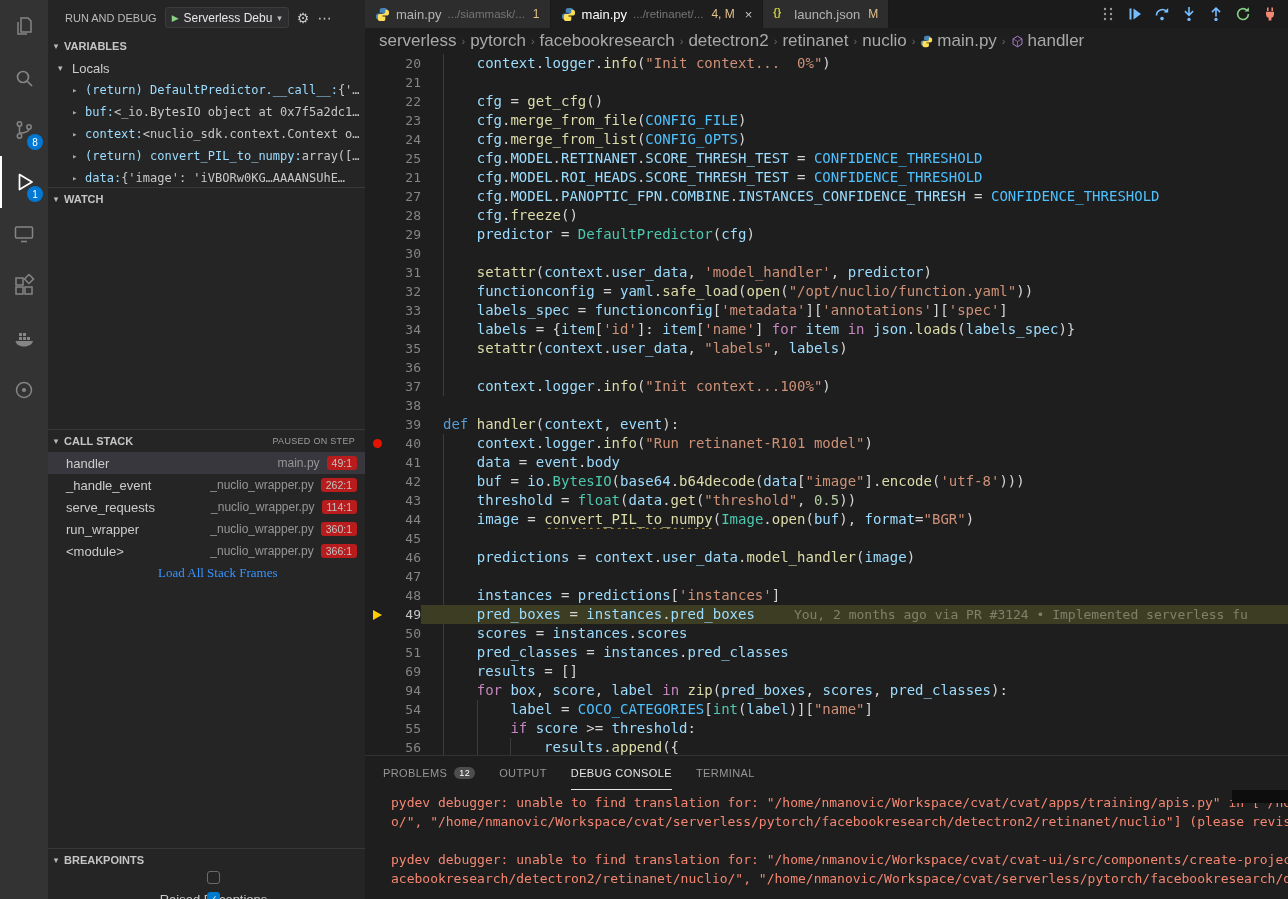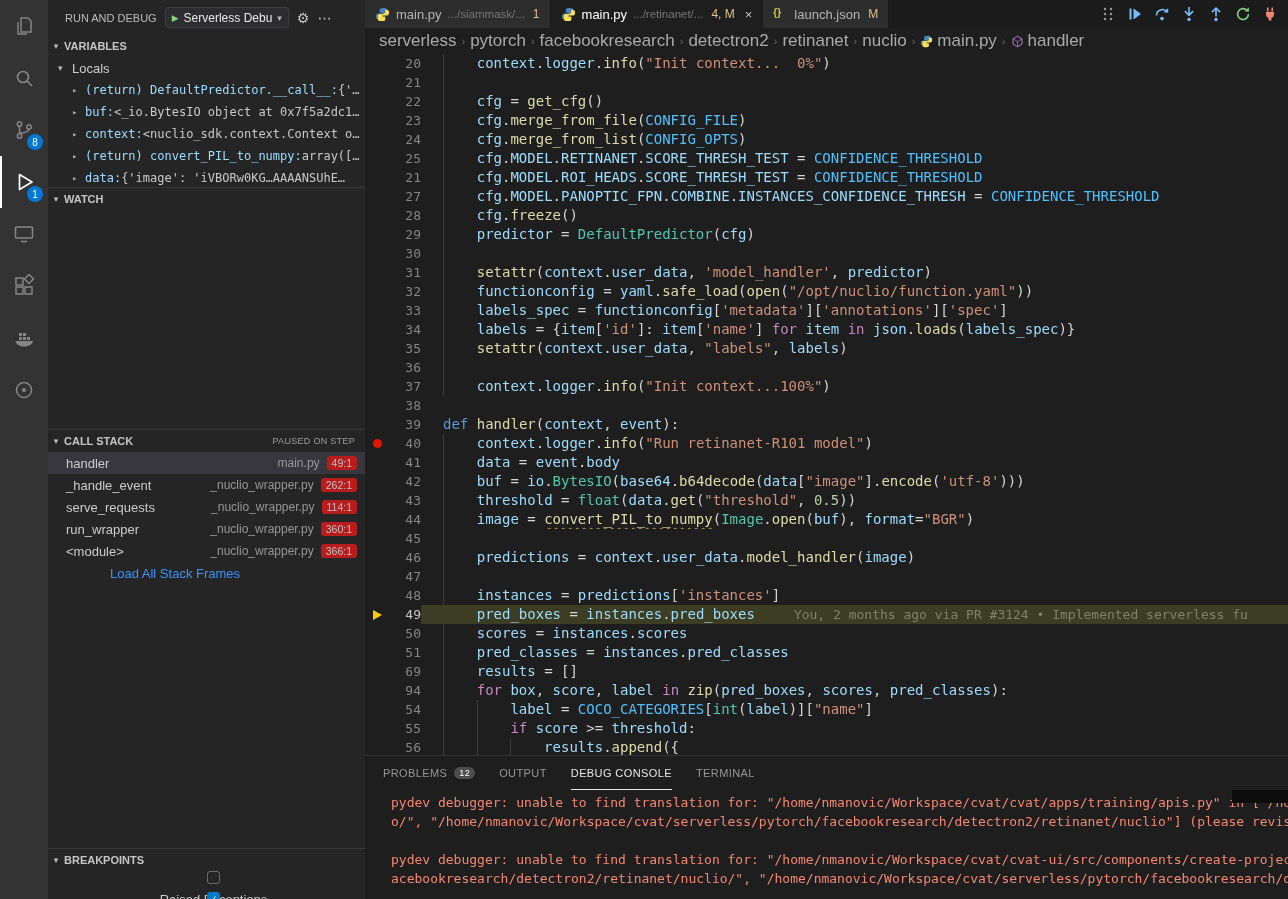--- a/index.html
+++ b/index.html
@@ -40,21 +40,21 @@
   .var-row { height:22px; display:flex; align-items:center; padding-left:24px; white-space:nowrap; overflow:hidden; cursor:pointer;
     font-family:"DejaVu Sans Mono","Liberation Mono",monospace; font-size:12px; }
   .tw-chev { color:#a8a8a8; font-size:9px; width:13px; flex:none; }
   .var-name { color:var(--syn-v); }
   .var-value { color:#c8c8c8; overflow:hidden; text-overflow:ellipsis; }
   .stack-row { height:22px; display:flex; align-items:center; padding:0 8px 0 18px; cursor:pointer; white-space:nowrap; overflow:hidden; }
   .stack-row.selected { background:#37373d; }
   .sf-name { color:#cccccc; font-size:13px; }
   .sf-file { margin-left:auto; color:#969696; font-size:12px; padding-right:7px; }
   .sf-pos { background:#b91c1c; color:#c2c2c2; font-size:10.5px; border-radius:3px; padding:1px 5px; flex:none; }
-  .stack-link { height:22px; display:flex; align-items:center; padding-left:62px; color:var(--link-blue); cursor:pointer; font-size:13px; }
+  .stack-link { height:22px; display:flex; align-items:center; padding-left:110px; color:var(--link-blue); cursor:pointer; font-size:13px;font-family:Liberation Serif, serif; }
   .bp-row { height:21px; display:flex; align-items:center; gap:8px; padding-left:14px; cursor:pointer;flex-direction:column; }
   .cb { width:13px; height:13px; flex:none; border:1px solid #6b6b6b; border-radius:3px; display:flex; align-items:center; justify-content:center; font-size:9px; color:#ffffff; background:transparent; }
   .cb.checked { background:var(--accent); border-color:var(--accent); }
   
   .mainarea { flex:1; min-width:0; display:flex; flex-direction:column; }
   .tabbar { height:28px; flex:none; background:#1b1b1c; display:flex; position:relative; }
   .tabs { display:flex; height:100%; }
   .tab { display:flex; align-items:center; gap:6px; padding:0 10px; background:#2d2d2d; border-right:1px solid #191919; cursor:pointer; }
   .tab.active { background:#1e1e1e; }
   .tab-ico { width:15px; height:15px; flex:none; }

